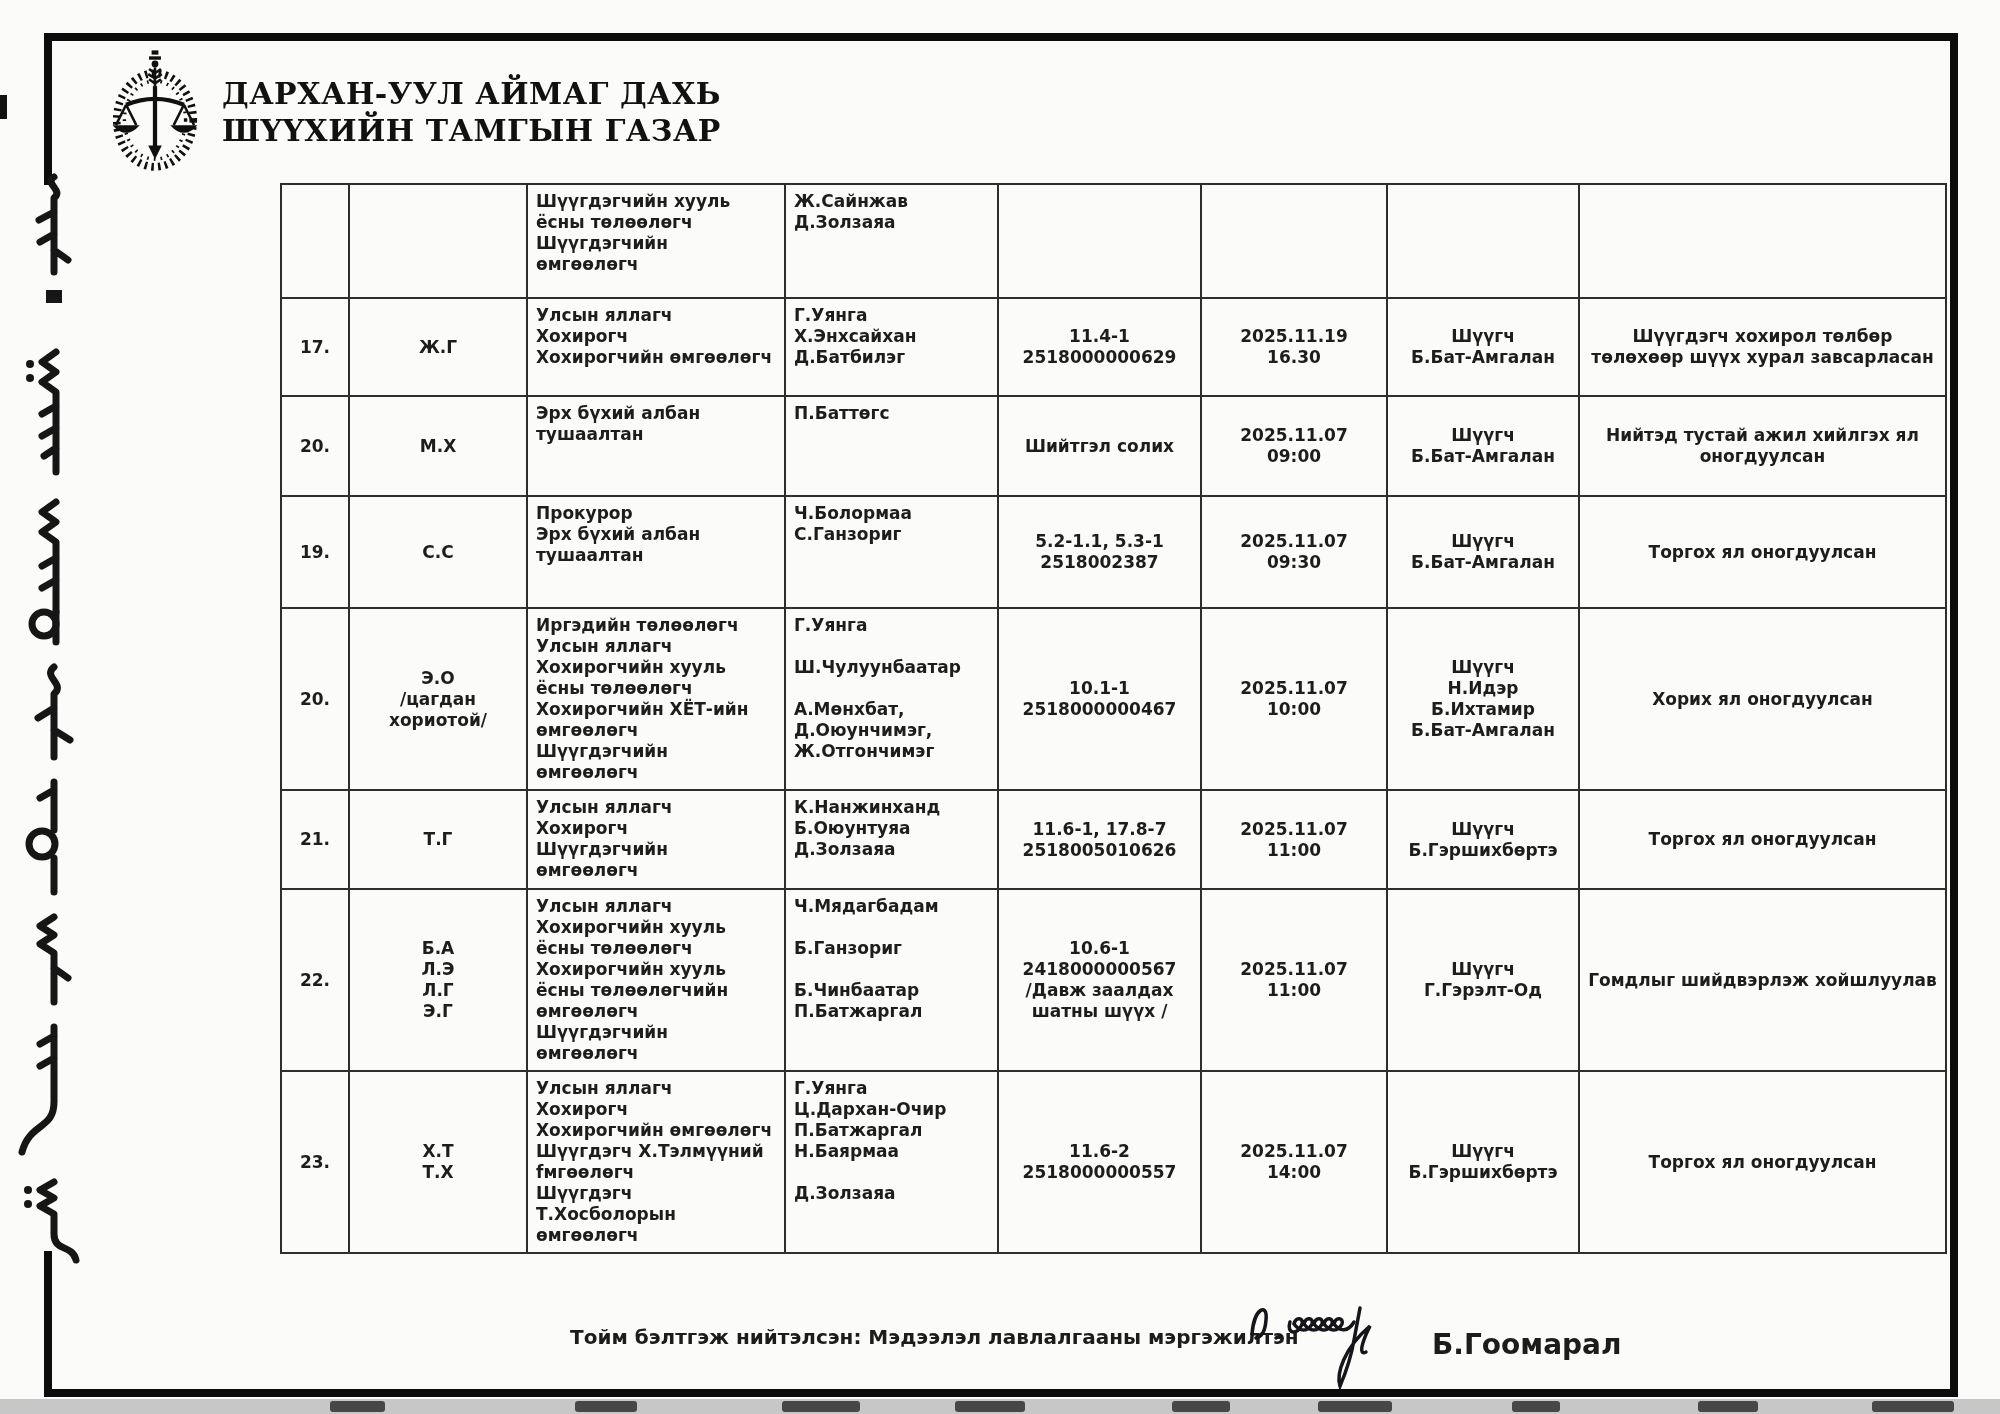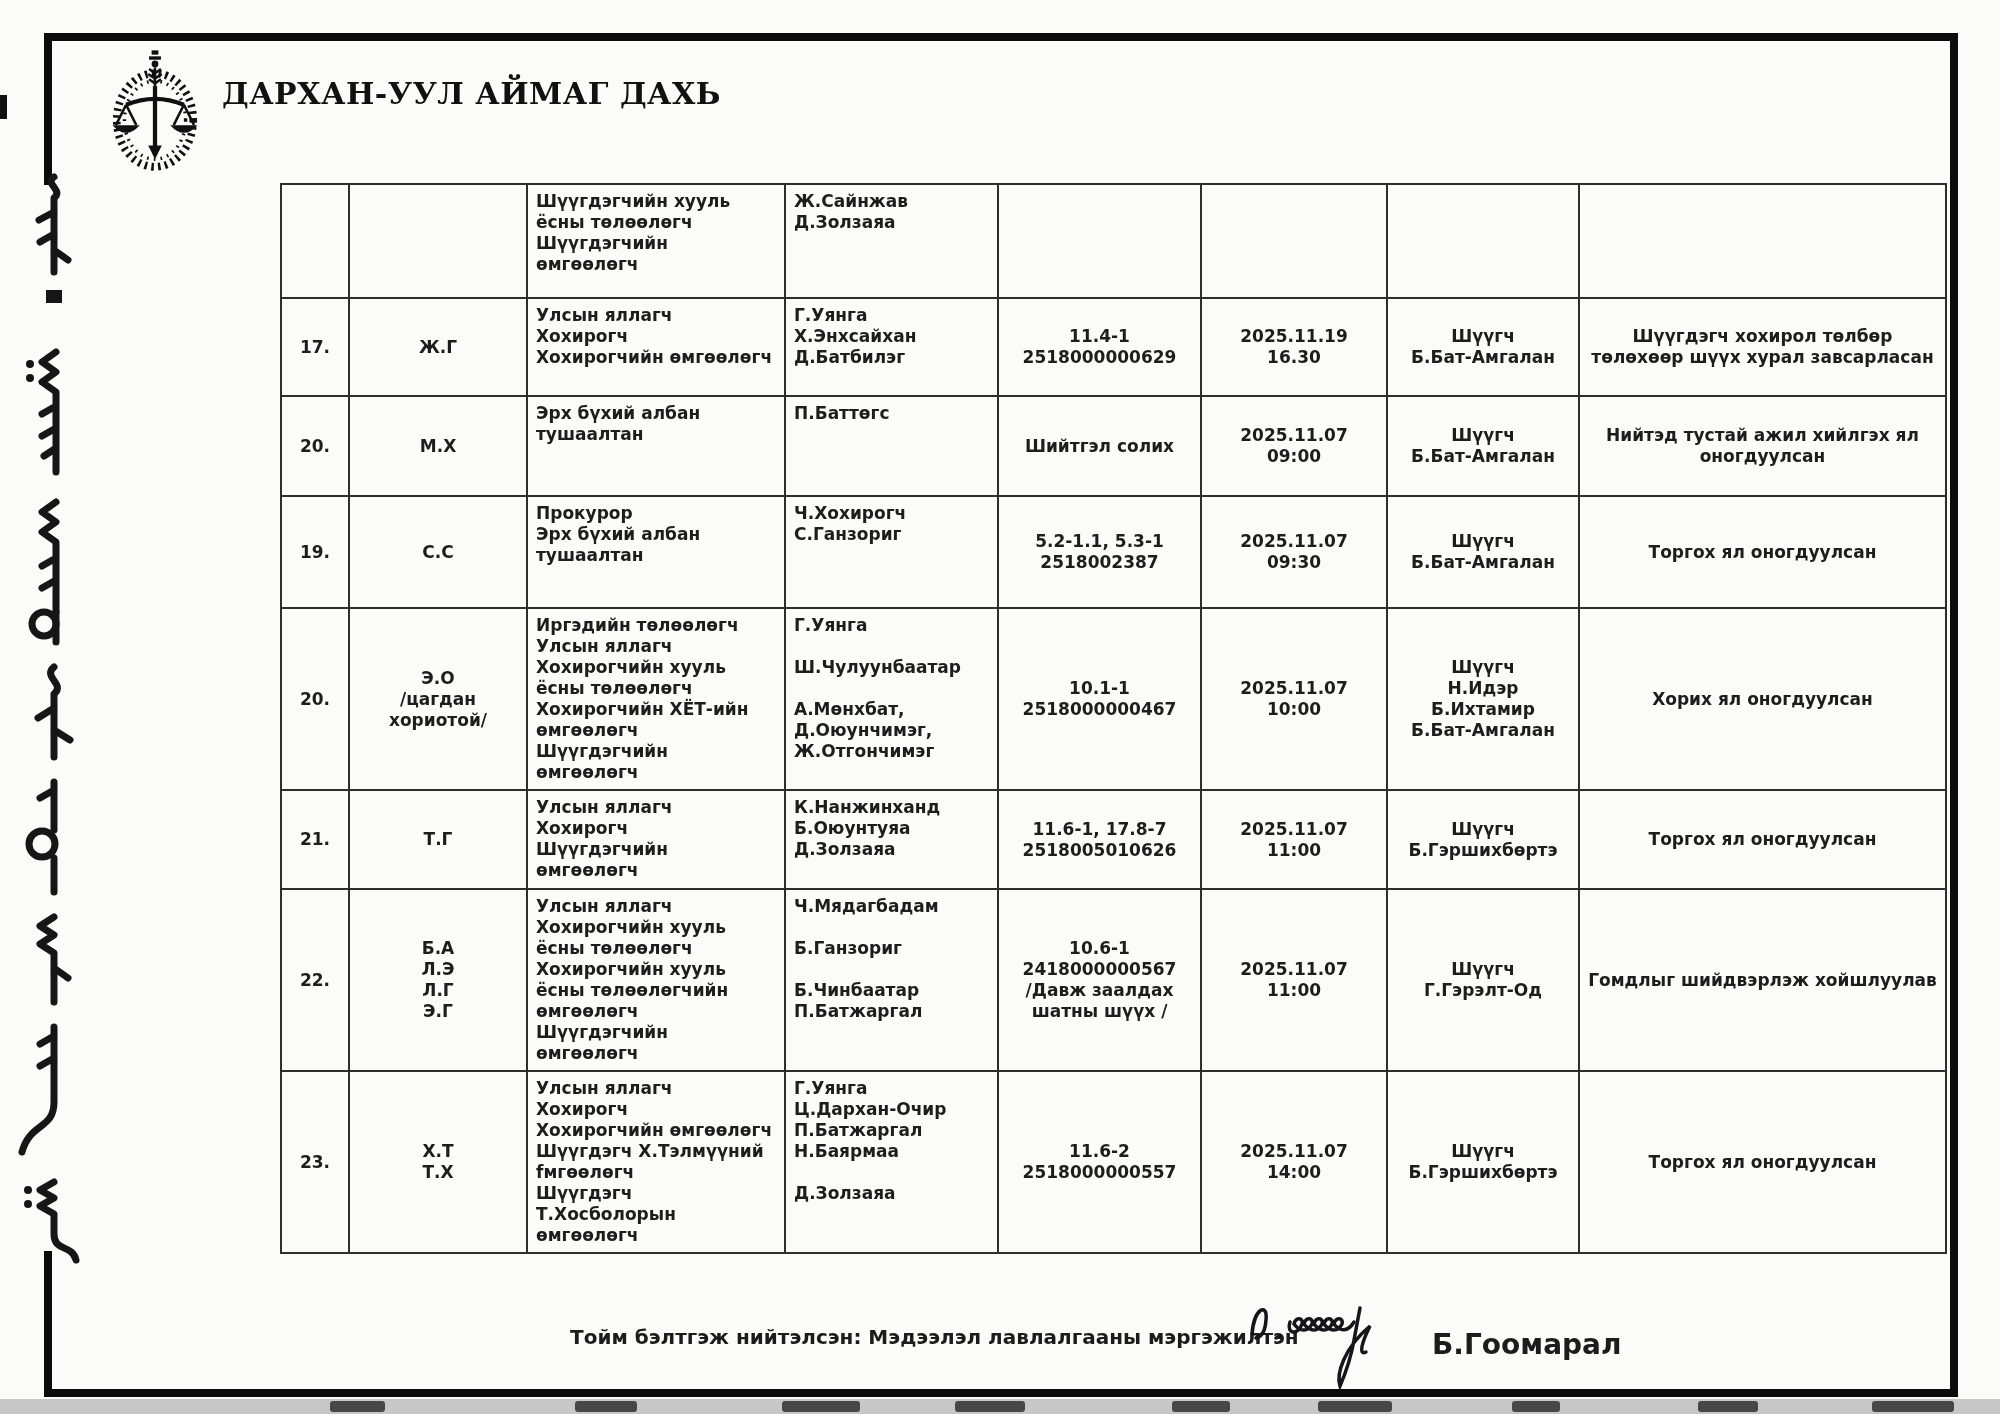--- a/index.html
+++ b/index.html
@@ -105,20 +105,21 @@
       <rect x="53" y="7" width="14" height="4"></rect>
       <circle cx="60" cy="16" r="4"></circle>
       <polygon points="52,112 68,112 60,128"></polygon>
       <path d="M10,88 Q26,106 42,88 Z"></path>
       <path d="M78,88 Q94,106 110,88 Z"></path>
     </g>
   </svg>
 
   <div class="org-title">
     <div>ДАРХАН-УУЛ АЙМАГ ДАХЬ</div>
+    <div>ШҮҮХИЙН ТАМГЫН ГАЗАР</div>
   </div>
 
   <table class="sched">
     <colgroup>
       <col style="width:68px">
         <col style="width:178px">
         <col style="width:258px">
         <col style="width:213px">
       <col style="width:203px">
         <col style="width:186px">
@@ -170,21 +171,21 @@
 Б.Бат-Амгалан</td>
         <td class="c-result">Нийтэд тустай ажил хийлгэх ял
 оногдуулсан</td>
       </tr>
       <tr class="rh3">
         <td class="c-no">19.</td>
         <td class="c-init">С.С</td>
         <td class="c-roles">Прокурор
 Эрх бүхий албан
 тушаалтан</td>
-        <td class="c-names">Ч.Хохирогч
+        <td class="c-names">Ч.Болормаа
 С.Ганзориг</td>
         <td class="c-case">5.2-1.1, 5.3-1
 2518002387</td>
         <td class="c-date">2025.11.07
 09:30</td>
         <td class="c-judge">Шүүгч
 Б.Бат-Амгалан</td>
         <td class="c-result">Торгох ял оногдуулсан</td>
       </tr>
       <tr class="rh4">

